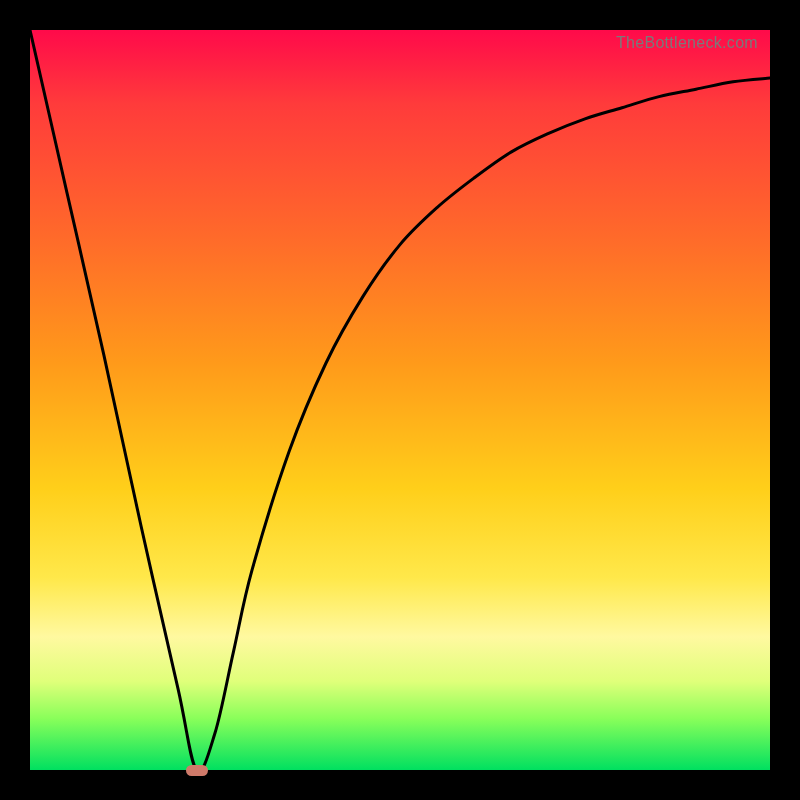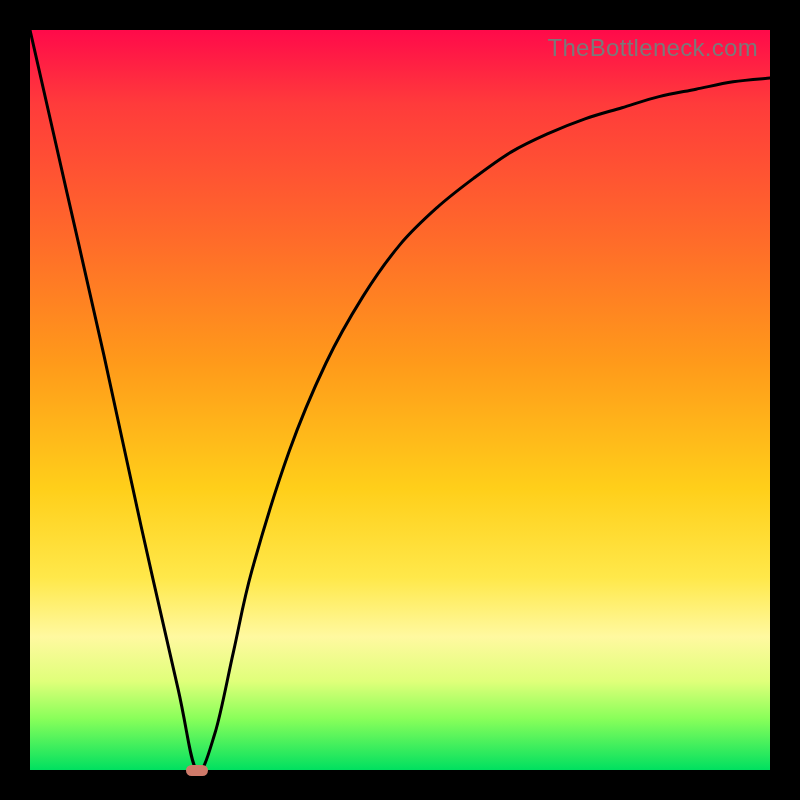--- a/index.html
+++ b/index.html
@@ -34,21 +34,21 @@
       #e0ff7a 88%,
       #8aff5a 93%,
       #00e060 100%
     );
   }
   .watermark {
     position: absolute;
     top: 4px;
     right: 12px;
     color: #7a7a7a;
-    font-size: 24px;
+    font-size: 16px;
     font-weight: 500;
     letter-spacing: 0.3px;
     user-select: none;
   }
   svg.curve {
     position: absolute;
     left: 0;
     top: 0;
     width: 740px;
     height: 740px;

